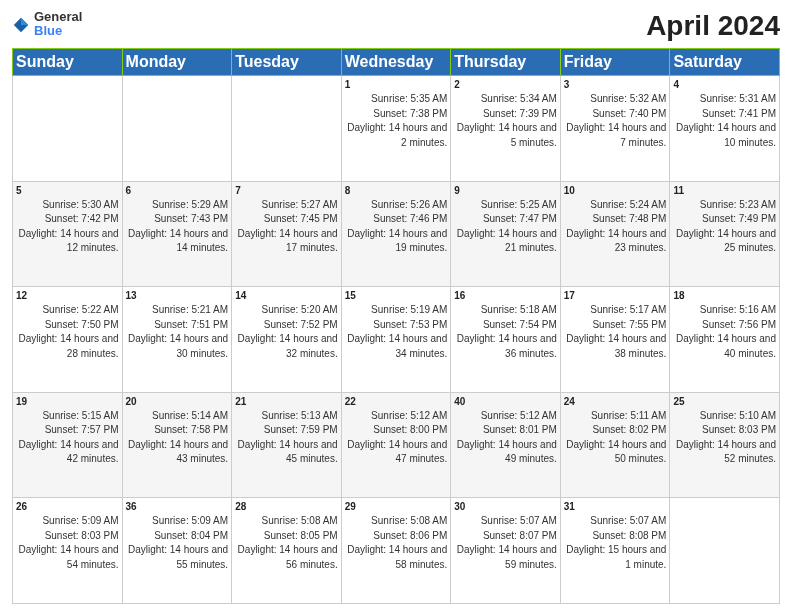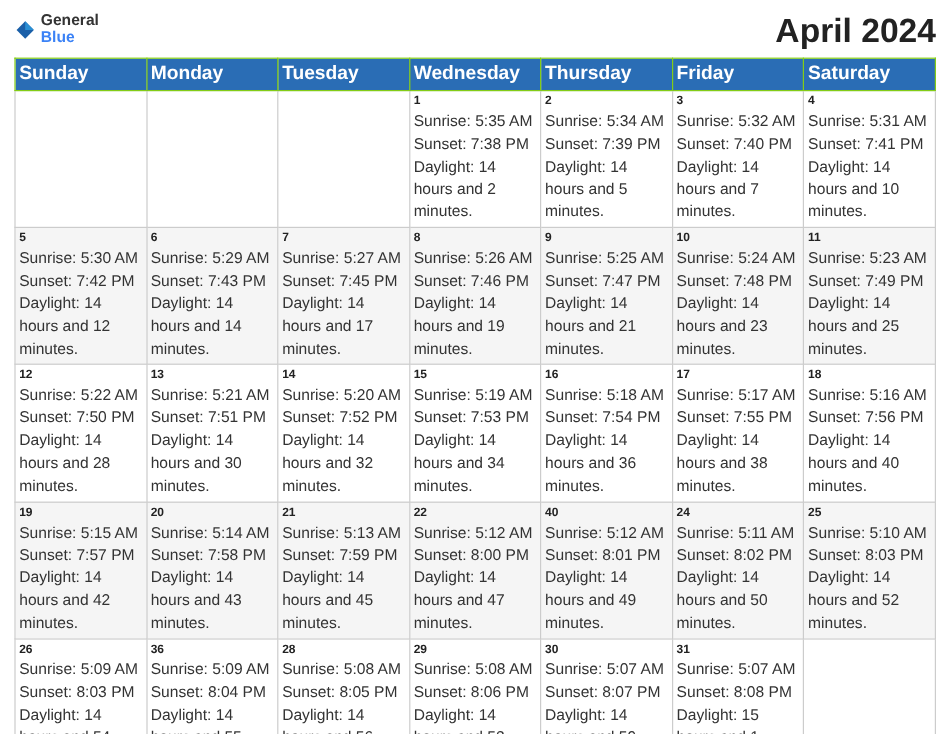--- a/index.html
+++ b/index.html
@@ -84,22 +84,23 @@
       background: #f5f5f5;
     }
     .day-number {
       font-size: 10px;
       font-weight: bold;
       margin-bottom: 2px;
       color: #222;
     }
     .day-info {
       line-height: 1.45;
-      font-size: 13px;
+      font-size: 10px;
       color: #333;
+      text-align: right;
     }
     .empty-cell {
       background: #f9f9f9;
     }
   </style>
 </head>
 <body>
 
 <div class="page">
   <div class="header">

